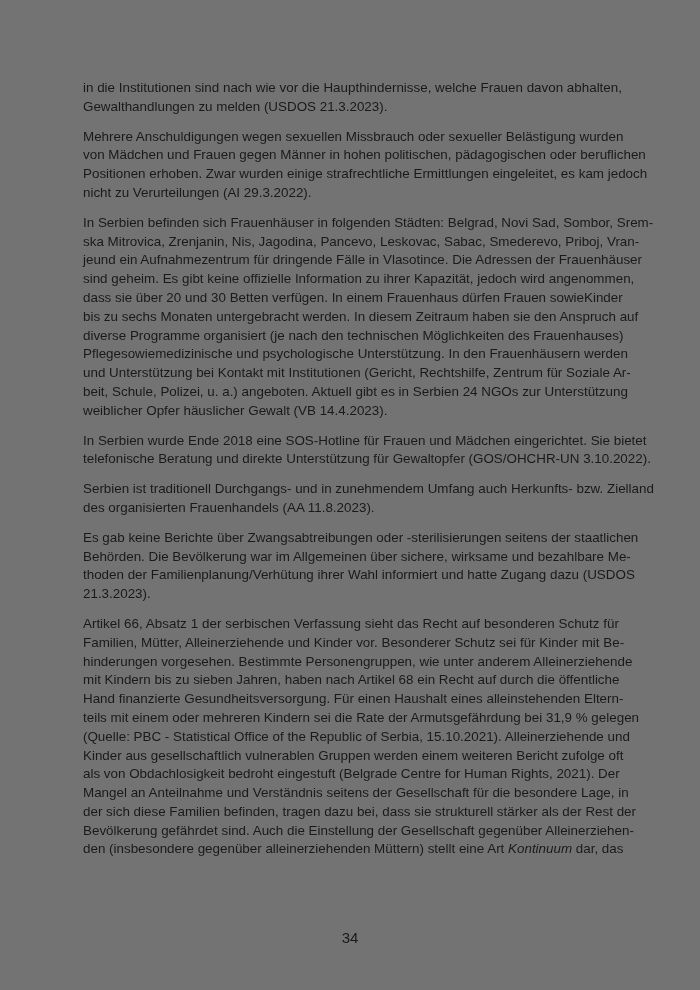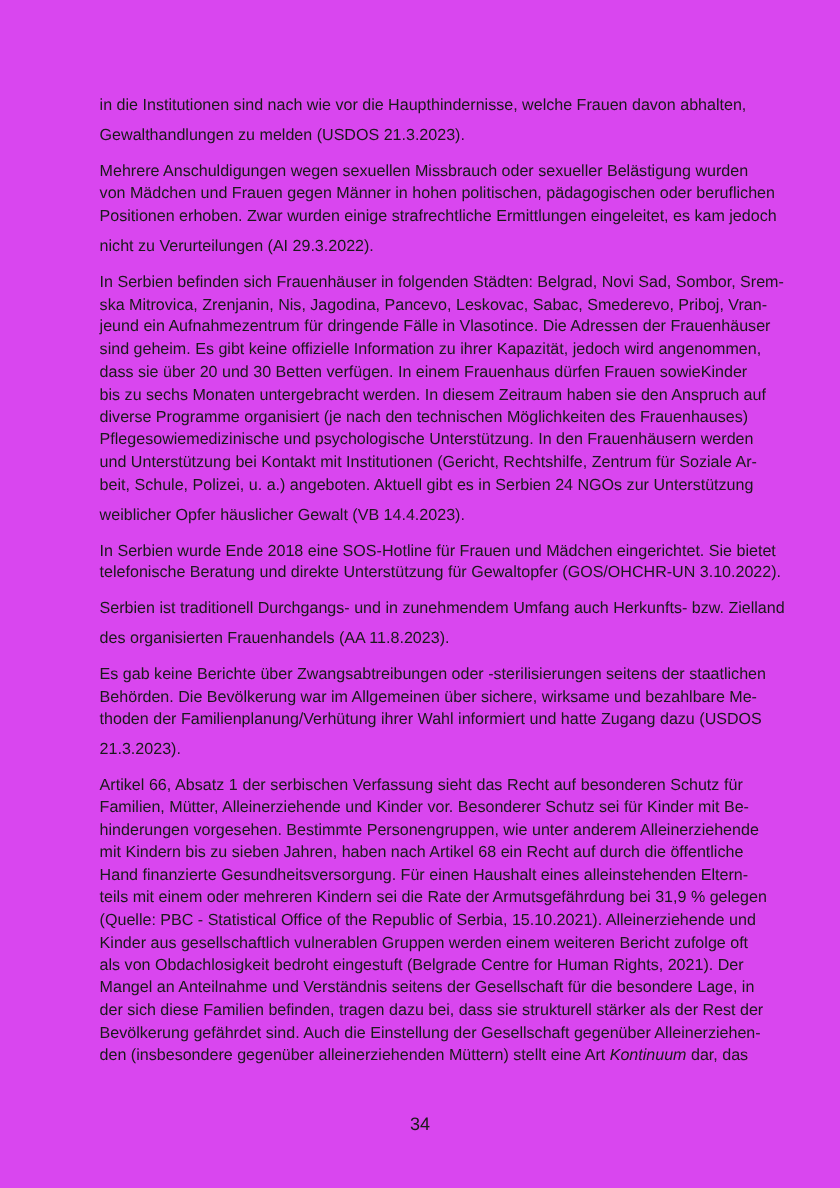--- a/index.html
+++ b/index.html
@@ -1,23 +1,23 @@
 <!DOCTYPE html>
 <html><head>
 <meta charset="utf-8">
 <style>
   html, body { margin:0; padding:0; background:#ffffff; }
   body { width:700px; height:990px; position:relative; overflow:hidden; }
-  .page { position:absolute; left:0; top:0; width:700px; height:990px; background:#d946ef; }
+  .page { position:absolute; left:0; top:0; width:700px; height:990px; background:#737373; }
   .content { position:absolute; left:83px; top:79px; width:536px;
     font-family:"Liberation Sans", sans-serif; font-size:13.4px; color:#1a1a1a; }
   .para { margin:0 0 11px 0; }
   .line { display:block; height:18.8px; line-height:18.8px; white-space:nowrap;
     text-align:justify; text-align-last:justify; }
-  .line.last { text-align-last:left;margin-top:6px; }
+  .line.last { text-align-last:left; }
   .page-number { position:absolute; top:929px; left:0; width:700px; text-align:center;
     font-family:"Liberation Sans", sans-serif; font-size:15px; color:#1a1a1a; }
 </style>
 </head>
 <body>
 
 <div class="page">
   <div class="content" id="content">
       <div class="para">
         <span class="line">in die Institutionen sind nach wie vor die Haupthindernisse, welche Frauen davon abhalten,</span>

